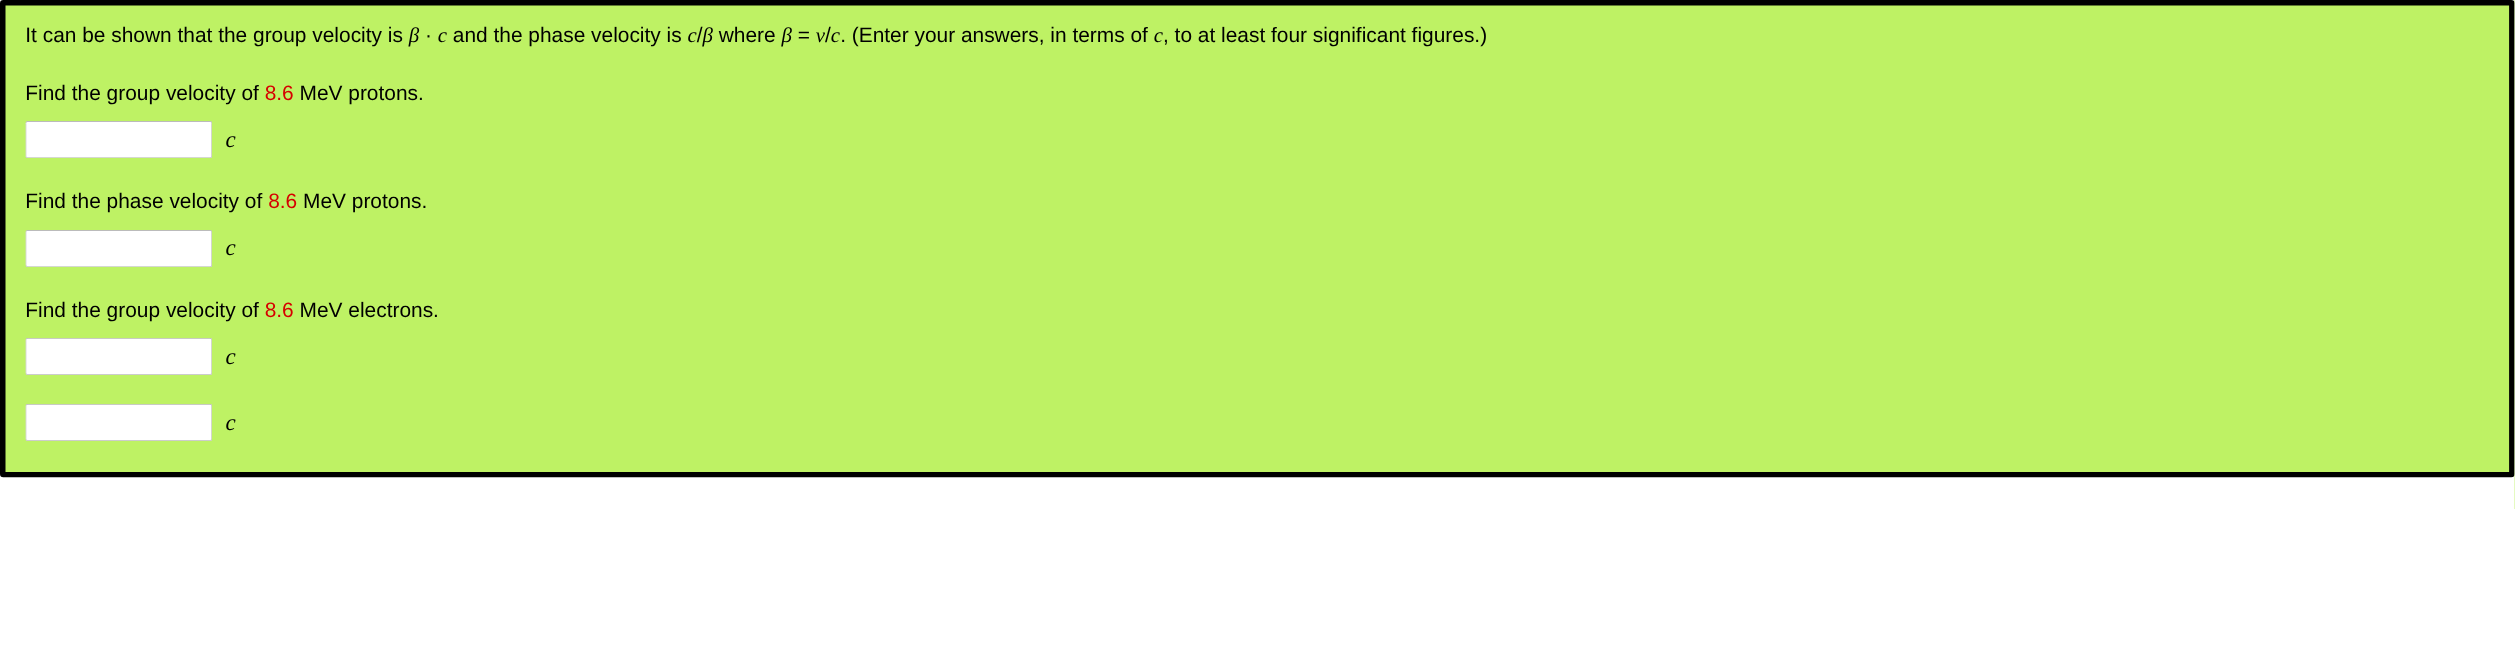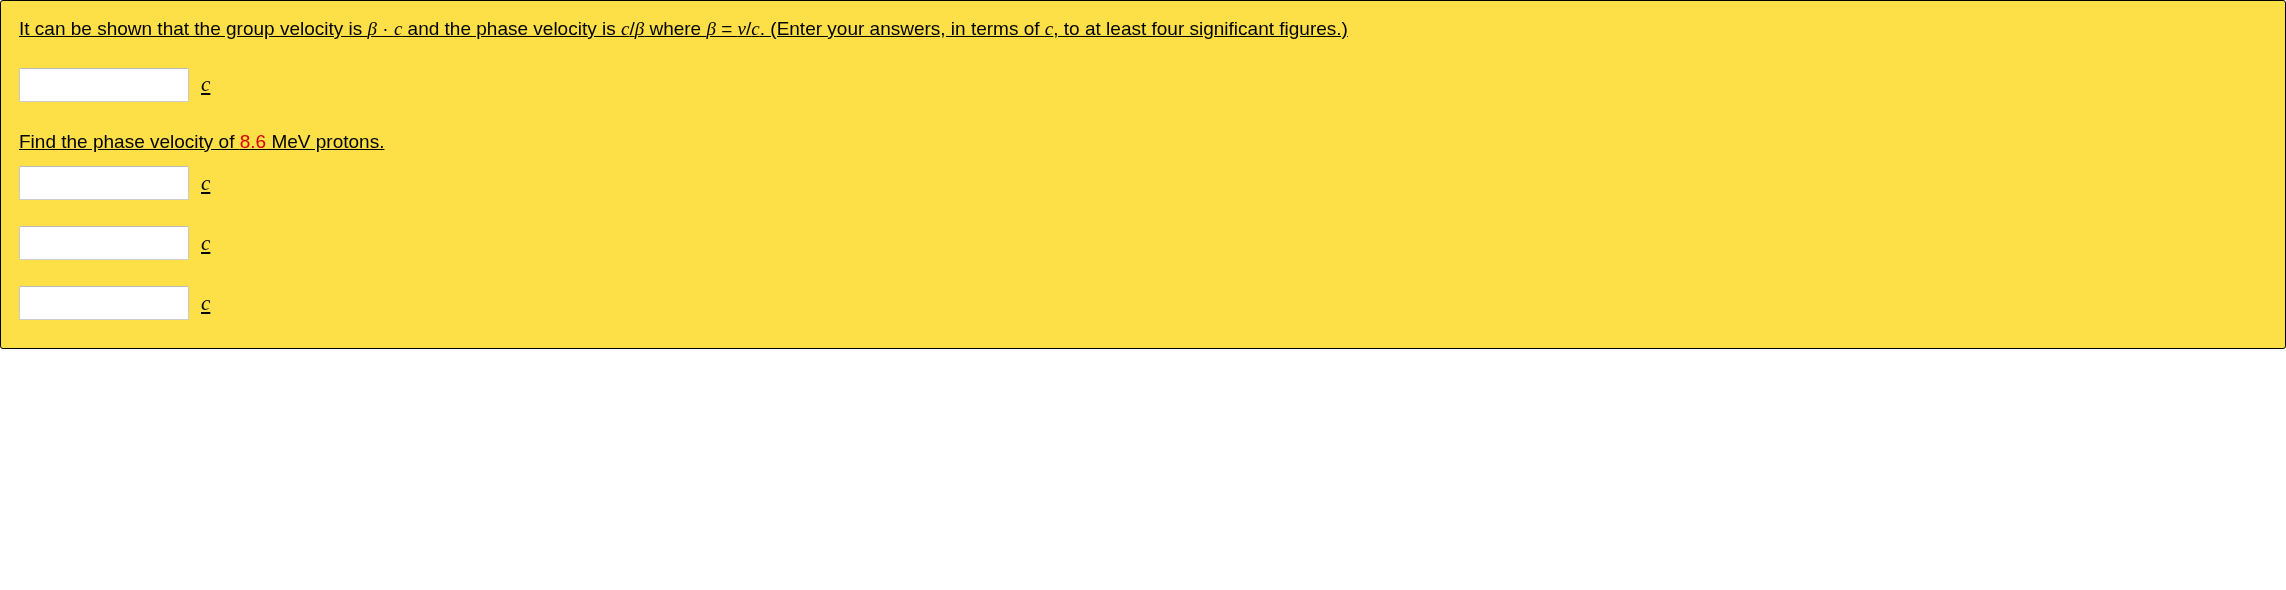--- a/index.html
+++ b/index.html
@@ -8,25 +8,24 @@
       box-sizing: border-box;
     }
     body {
       font-family: Verdana, Geneva, sans-serif;
       font-size: 19px;
       color: #000;
       background: #fff;
       padding: 0;
     }
     .container {
-      border: 1px solid #000000;
+      border: 5px solid #000000;
       border-radius: 3px;
       padding: 14px 18px 18px 18px;
-      background: #fde047;
-      text-decoration: underline;
+      background: #bef264;
     }
     .intro {
       margin-bottom: 24px;
       line-height: 1.5;
     }
     .question-block {
       margin-bottom: 10px;
     }
     .question-text {
       margin-bottom: 10px;
@@ -63,37 +62,43 @@
   </style>
 </head>
 <body>
 
 <div class="container">
   <p class="intro">
     <span>It can be shown that the group velocity is </span><span class="italic">β</span><span> · </span><span class="italic">c</span><span> and the phase velocity is </span><span class="italic">c</span><span>/</span><span class="italic">β</span><span> where </span><span class="italic">β</span><span> = </span><span class="italic">v</span><span>/</span><span class="italic">c</span><span>. (Enter your answers, in terms of </span><span class="italic">c</span><span>, to at least four significant figures.)</span>
   </p>
 
   <div class="question-block">
+    <p class="question-text">
+      <span>Find the group velocity of </span><span class="highlight">8.6</span><span> MeV protons.</span>
+    </p>
     <div class="answer-row">
       <input type="text" class="answer-input" style="">
       <span class="unit">c</span>
     </div>
   </div>
 
   <div class="question-block">
     <p class="question-text">
       <span>Find the phase velocity of </span><span class="highlight">8.6</span><span> MeV protons.</span>
     </p>
     <div class="answer-row">
       <input type="text" class="answer-input" style="">
       <span class="unit">c</span>
     </div>
   </div>
 
   <div class="question-block">
+    <p class="question-text">
+      <span>Find the group velocity of </span><span class="highlight">8.6</span><span> MeV electrons.</span>
+    </p>
     <div class="answer-row">
       <input type="text" class="answer-input" style="">
       <span class="unit">c</span>
     </div>
   </div>
 
   <div class="question-block">
     <div class="answer-row" style="margin-bottom:0">
       <input type="text" class="answer-input" style="">
       <span class="unit">c</span>

